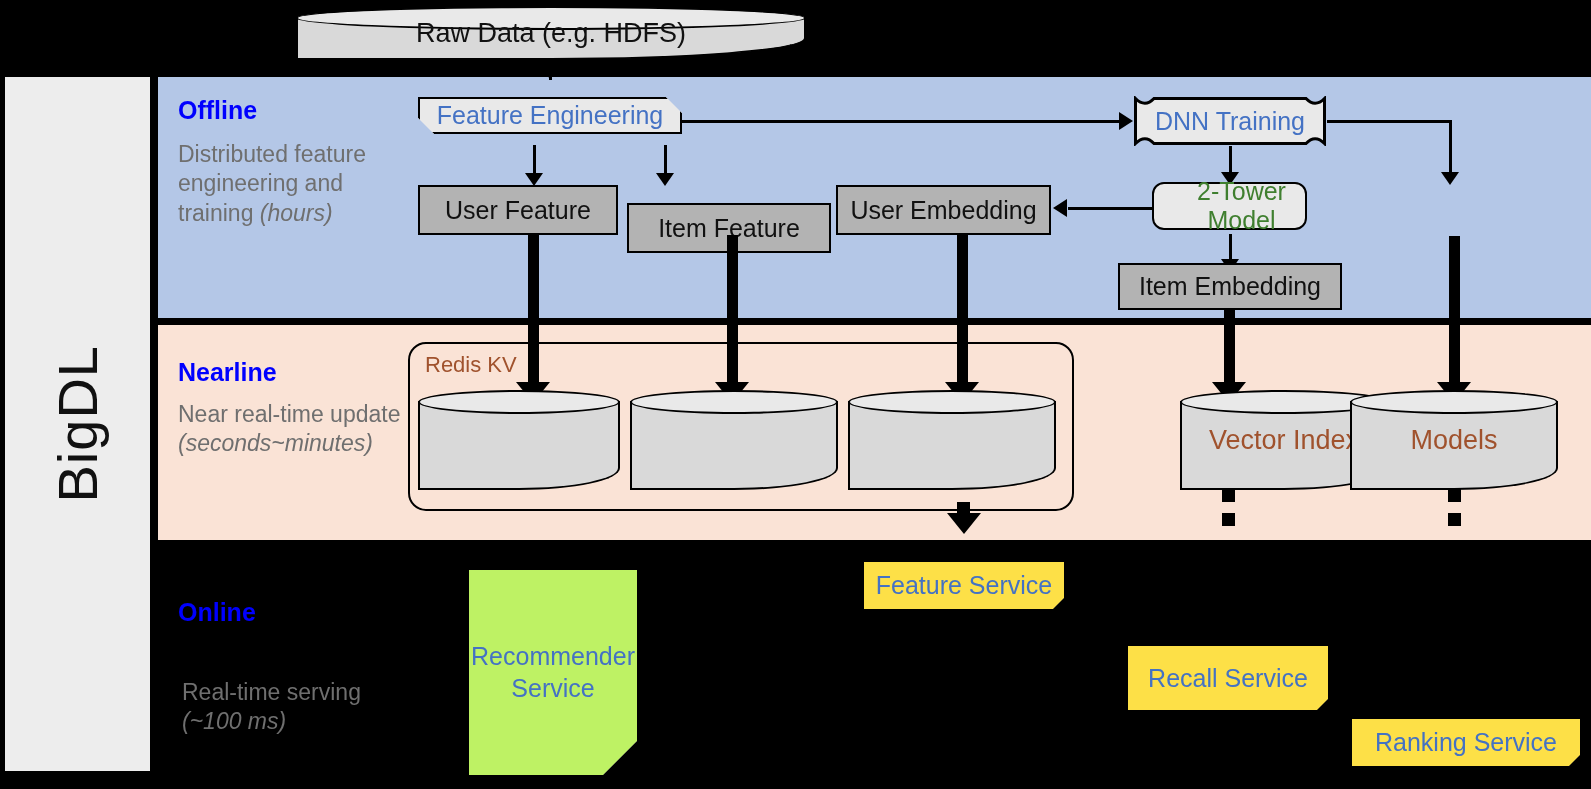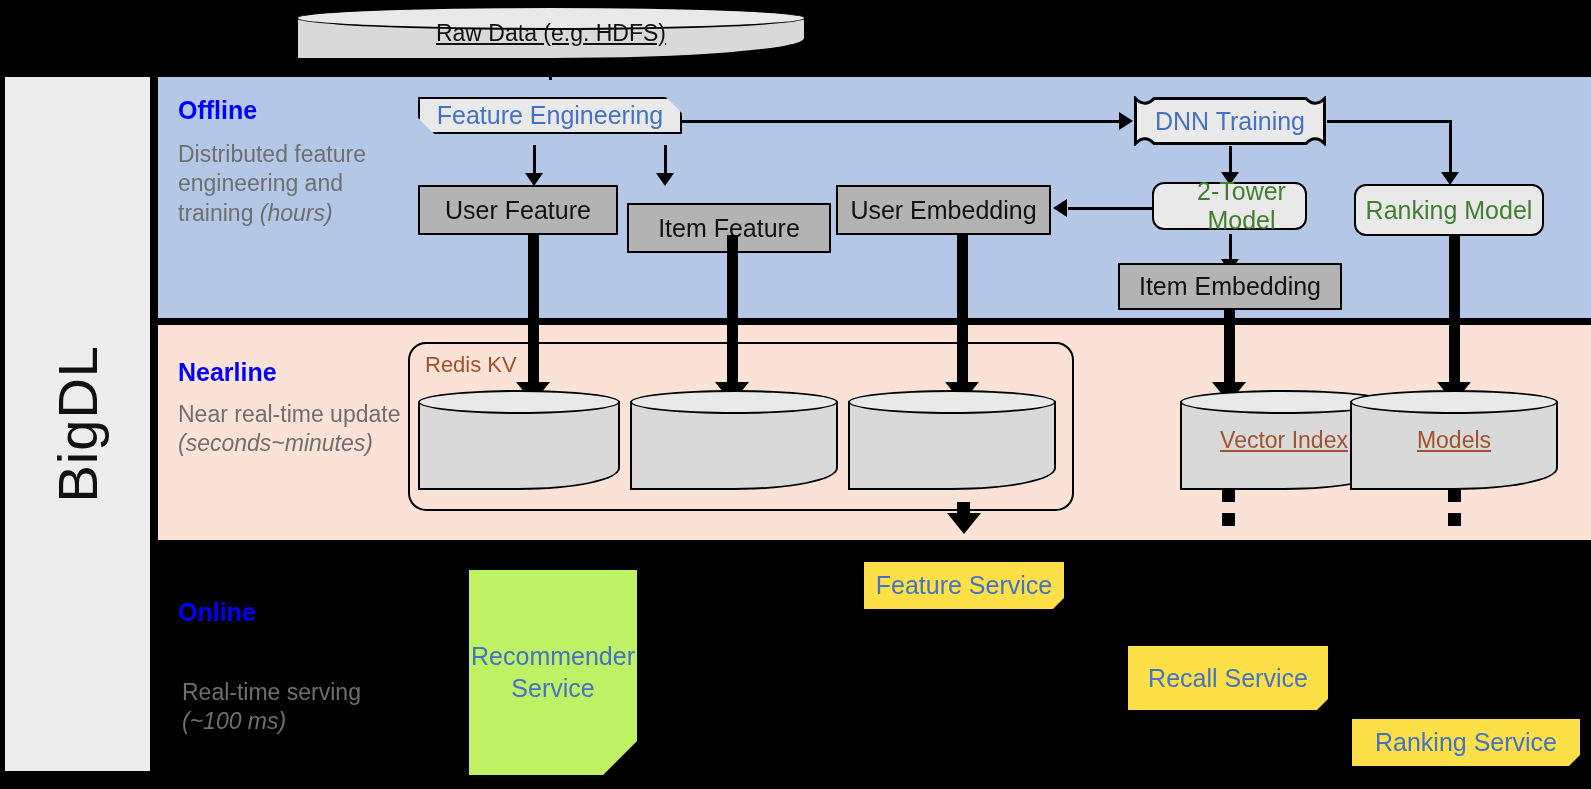--- a/index.html
+++ b/index.html
@@ -25,21 +25,21 @@
   .node{position:absolute;box-sizing:border-box;display:flex;align-items:center;
         justify-content:center;text-align:center;line-height:1.15;}
 
   .cyl{position:absolute;}
   .cyl .body{position:absolute;left:0;right:0;top:11px;bottom:0;background:#d9d9d9;
        border-left:2.5px solid #000;border-right:2.5px solid #000;border-bottom:2.5px solid #000;
        border-radius:0 0 50%/0 0 22px 22px;}
   .cyl .top{position:absolute;left:0;right:0;top:0;height:24px;background:#e9e9e9;
        border:2.5px solid #000;border-radius:50%/50%;box-sizing:border-box;}
   .cyl .lbl{position:absolute;left:0;right:0;top:0;bottom:0;display:flex;
-       align-items:center;justify-content:center;font-size:23px;color:#a0522d;text-decoration:underline;}
+       align-items:center;justify-content:center;font-size:27px;color:#a0522d;}
 
   .grayblk{background:#b3b3b3;border:2.5px solid #000;font-size:25px;color:#111;}
 
   .rounded{background:#e9e9e9;border:2.5px solid #000;border-radius:12px;
            font-size:25px;color:#3f7f2f;}
 
   
   .fold-note{background:#e9e9e9;font-size:25px;color:#4472c4;
     clip-path:polygon(0 0, calc(100% - 16px) 0, 100% 16px, 100% 100%, 16px 100%, 0 calc(100% - 16px));}
   .fold-note .outline{position:absolute;inset:0;border:2.5px solid #000;
@@ -151,23 +151,20 @@
   <div class="node grayblk" style="left:627px;top:203px;width:204px;height:50px;">
     <span>Item Feature</span>
   </div>
   <div class="node grayblk" style="left:836px;top:185px;width:215px;height:50px;">
     <span>User Embedding</span>
   </div>
 
   <div class="node rounded" style="left:1152px;top:182px;width:155px;height:48px;padding-left:24px;">
     <span>2-Tower Model</span>
   </div>
-  <div class="node rounded" style="left:1354px;top:184px;width:190px;height:52px;">
-    <span>Ranking Model</span>
-  </div>
 
   <div class="ln hthin" style="left:1068px;top:207px;width:86px;"></div>
   <div class="ahead-l" style="left:1053px;top:199px;"></div>
 
   <div class="ln vthin" style="left:1229px;top:234px;height:29px;"></div>
   <div class="ahead-d" style="left:1221px;top:259px;"></div>
 
   <div class="node grayblk" style="left:1118px;top:263px;width:224px;height:47px;">
     <span>Item Embedding</span>
   </div>

